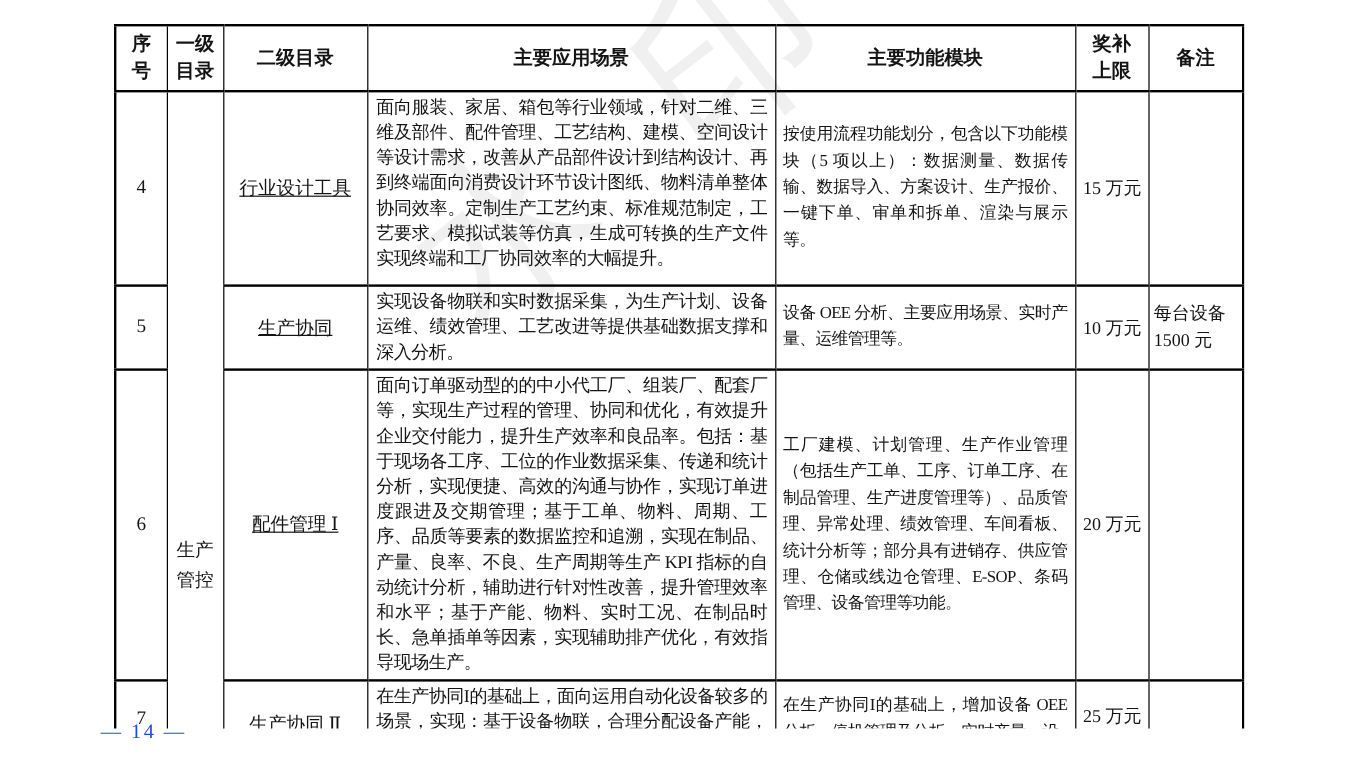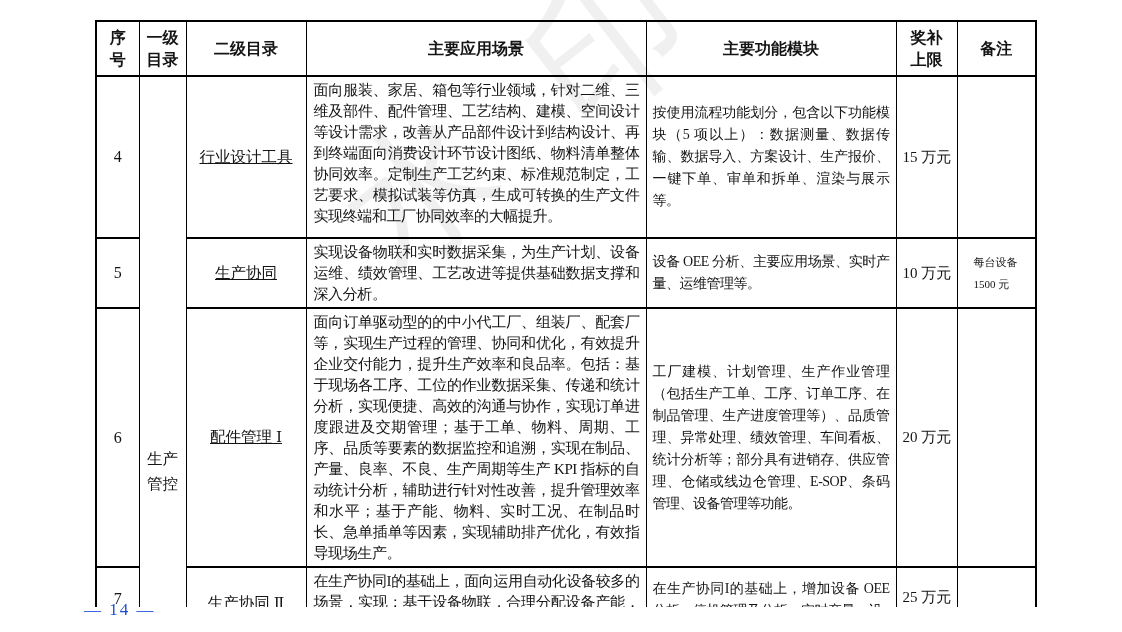--- a/index.html
+++ b/index.html
@@ -45,22 +45,22 @@
   td.c-scen {
     text-align:justify; vertical-align:top; font-size:15px;
     line-height:21px; letter-spacing:-0.4px; padding:3px 6px 2px 7px;
   }
   td.c-mod {
     text-align:justify; vertical-align:middle; font-size:14px;
     line-height:22px; letter-spacing:-0.5px; padding:3px 6px;
   }
   td.c-cap  { text-align:center; vertical-align:middle; font-size:15px; white-space:nowrap; }
   td.c-rem  {
-    text-align:justify; vertical-align:middle; font-size:11px;
-    line-height:22px; white-space:pre-line; padding:3px 16px;
+    text-align:justify; vertical-align:middle; font-size:15px;
+    line-height:22px; white-space:pre-line; padding:3px 4px;
   }
   tr.row-7 td { vertical-align:top; }
   tr.row-7 td.c-no  { padding-top:22px; }
   tr.row-7 td.c-l2  { padding-top:25px; }
   tr.row-7 td.c-mod { padding-top:10px; }
   tr.row-7 td.c-cap { padding-top:20px; }
   .page-number {
     position:absolute; left:84px; top:600px; font-size:17px;
     letter-spacing:2px; color:#1d4ed8;
   }

